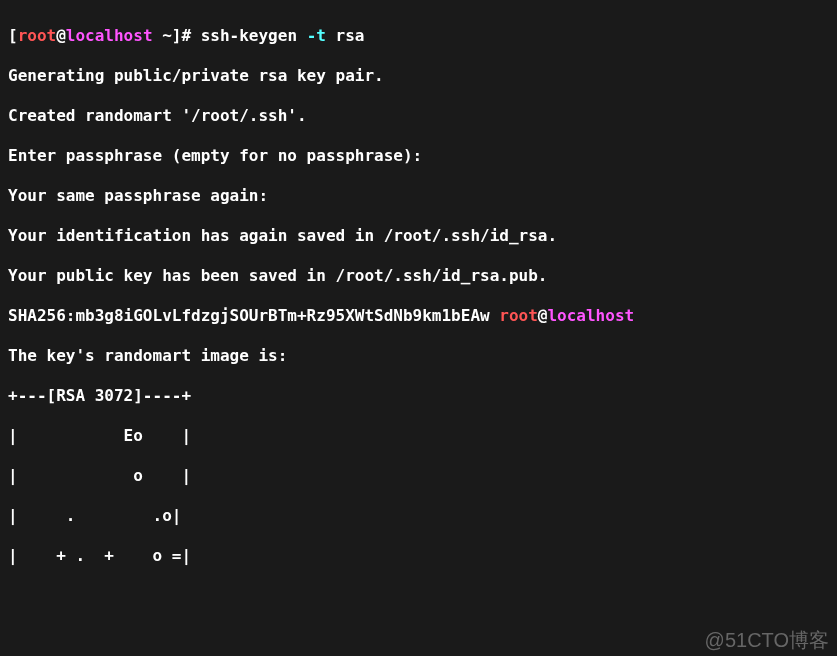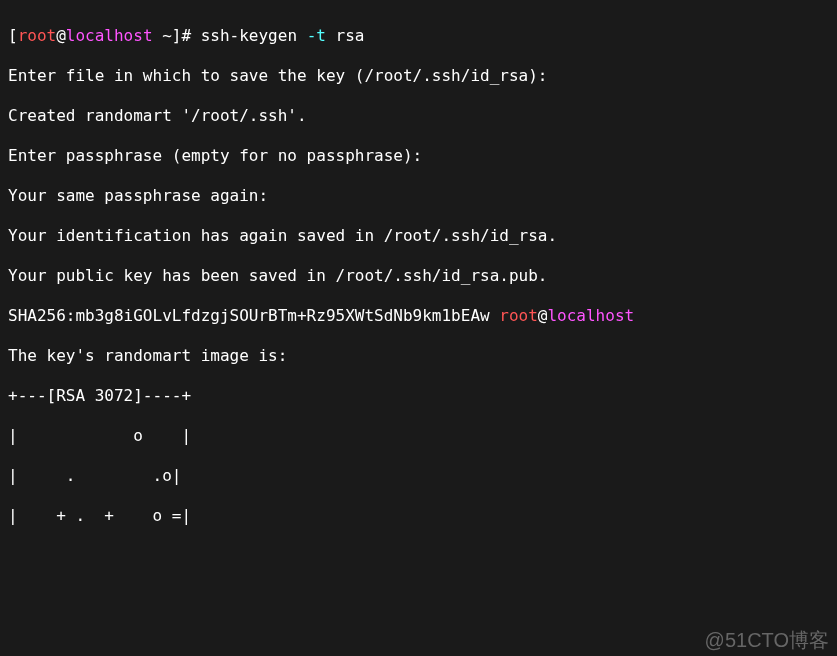--- a/index.html
+++ b/index.html
@@ -19,44 +19,45 @@
     white-space: pre;
     position: relative;
     width: 837px;
     height: 656px;
     box-sizing: border-box;
   }
   .red { color: #ff5555; }
   .magenta { color: #ff55ff; }
   .cyan { color: #55ffff; }
   .white { color: #ffffff; }
-  .row { display: block; height: 20px; }
+  .row { display: block; height: 20px; font-weight: bold; }
   .watermark {
     position: absolute;
     right: 8px;
     bottom: 6px;
     color: #666666;
     font-size: 20px;
     font-family: sans-serif;
   }
 </style>
 </head>
 <body>
 
 <div class="terminal">
 <span class="row"><span class="white">[</span><span class="red">root</span><span class="white">@</span><span class="magenta">localhost</span><span class="white"> ~]# </span><span class="white">ssh-keygen </span><span class="cyan">-t</span><span class="white"> rsa</span></span>
-<span class="row">Enter file in which to save the key (/root/.ssh/id_rsa):</span>
+<span class="row">Generating public/private rsa key pair.</span>
 <span class="row">Created randomart '/root/.ssh'.</span>
 <span class="row">Enter passphrase (empty for no passphrase):</span>
 <span class="row">Your same passphrase again:</span>
 <span class="row">Your identification has again saved in /root/.ssh/id_rsa.</span>
 <span class="row">Your public key has been saved in /root/.ssh/id_rsa.pub.</span>
 <span class="row"><span class="white">SHA256:mb3g8iGOLvLfdzgjSOUrBTm+Rz95XWtSdNb9km1bEAw </span><span class="red">root</span><span class="white">@</span><span class="magenta">localhost</span></span>
 <span class="row">The key's randomart image is:</span>
 <span class="row">+---[RSA 3072]----+</span>
+<span class="row">|           Eo    |</span>
 <span class="row">|            o    |</span>
 <span class="row">|     .        .o|</span>
 <span class="row">|    + .  +    o =|</span>
 
 
 
 
 
 
 

